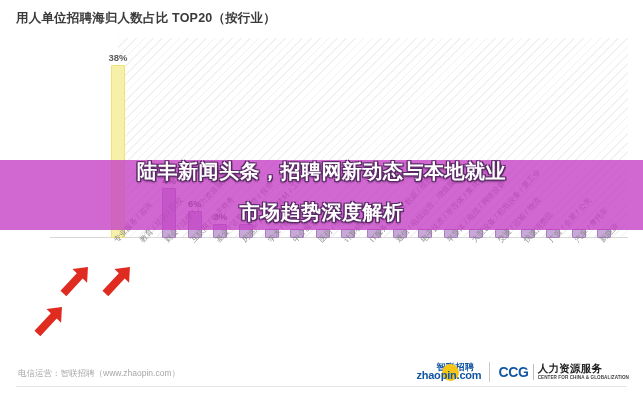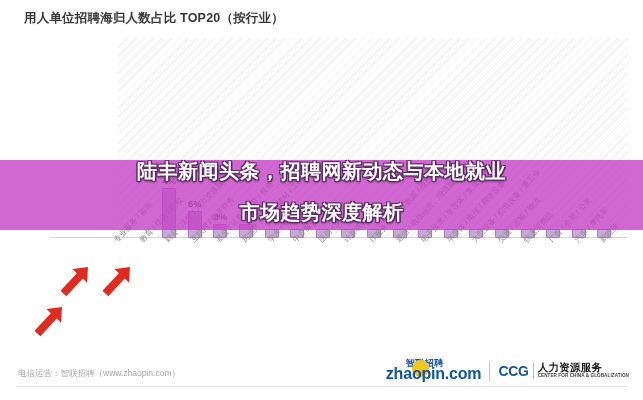--- a/index.html
+++ b/index.html
@@ -8,21 +8,20 @@
     background:#ffffff;
     font-family:"Liberation Sans","DejaVu Sans",sans-serif;
   }
   #root{position:absolute;inset:0;background:#fff;}
 
   
   .chart-title{
     position:absolute;left:16px;top:10px;
     font-size:12.5px;font-weight:700;color:#3a3a3a;letter-spacing:.2px;
     white-space:nowrap;
-    margin-left:8px;
   }
 
   
   .plot{
     position:absolute;left:50px;top:38px;width:578px;height:200px;
   }
   .hatch{
     position:absolute;left:68px;top:0;right:0;bottom:0;
     background-image:repeating-linear-gradient(
         -45deg,
@@ -93,21 +92,21 @@
   .logos{
     position:absolute;right:14px;bottom:18px;
     display:flex;align-items:center;gap:8px;
   }
   .logo-zp{position:relative;display:flex;flex-direction:column;align-items:flex-start;}
   .zp-cn{
     font-size:9px;font-weight:700;color:#1155a3;letter-spacing:.5px;
     margin-left:20px;line-height:1;
   }
   .zp-en{
-    font-size:16px;font-weight:700;color:#1155a3;letter-spacing:-.2px;line-height:1;
+    font-size:11px;font-weight:700;color:#1155a3;letter-spacing:-.2px;line-height:1;
     margin-top:-2px;position:relative;z-index:2;
   }
   .zp-dot{
     position:absolute;left:26px;top:1px;width:17px;height:17px;border-radius:50%;
     background:#f5c518;z-index:1;
   }
   .logo-div{width:1px;height:20px;background:#c9c9c9;}
   .logo-ccg{display:flex;align-items:center;gap:4px;}
   .ccg-mark{font-size:14px;font-weight:700;color:#1155a3;letter-spacing:-.3px;line-height:1;}
   .ccg-bar{width:1px;height:16px;background:#bdbdbd;}
@@ -119,20 +118,24 @@
 <body>
 
 <div id="root">
 
   <div class="chart-title">用人单位招聘海归人数占比 TOP20（按行业）</div>
 
   <div class="plot">
     <div class="hatch"></div>
     <div class="baseline"></div>
     <div class="bars" id="bars">
+        <div class="bar-slot" style="left: 55px;">
+          <div class="bar-val">38%</div>
+          <div class="bar c0" style="height: 172.9px;"></div>
+        </div>
         <div class="bar-slot" style="left: 106.2px;">
           <div class="bar-val">4%</div>
           <div class="bar c2" style="height: 50.05px;"></div>
         </div>
         <div class="bar-slot" style="left: 131.8px;">
           <div class="bar-val">6%</div>
           <div class="bar c2" style="height: 27.3px;"></div>
         </div>
         <div class="bar-slot" style="left: 157.4px;">
           <div class="bar-val">3%</div>

